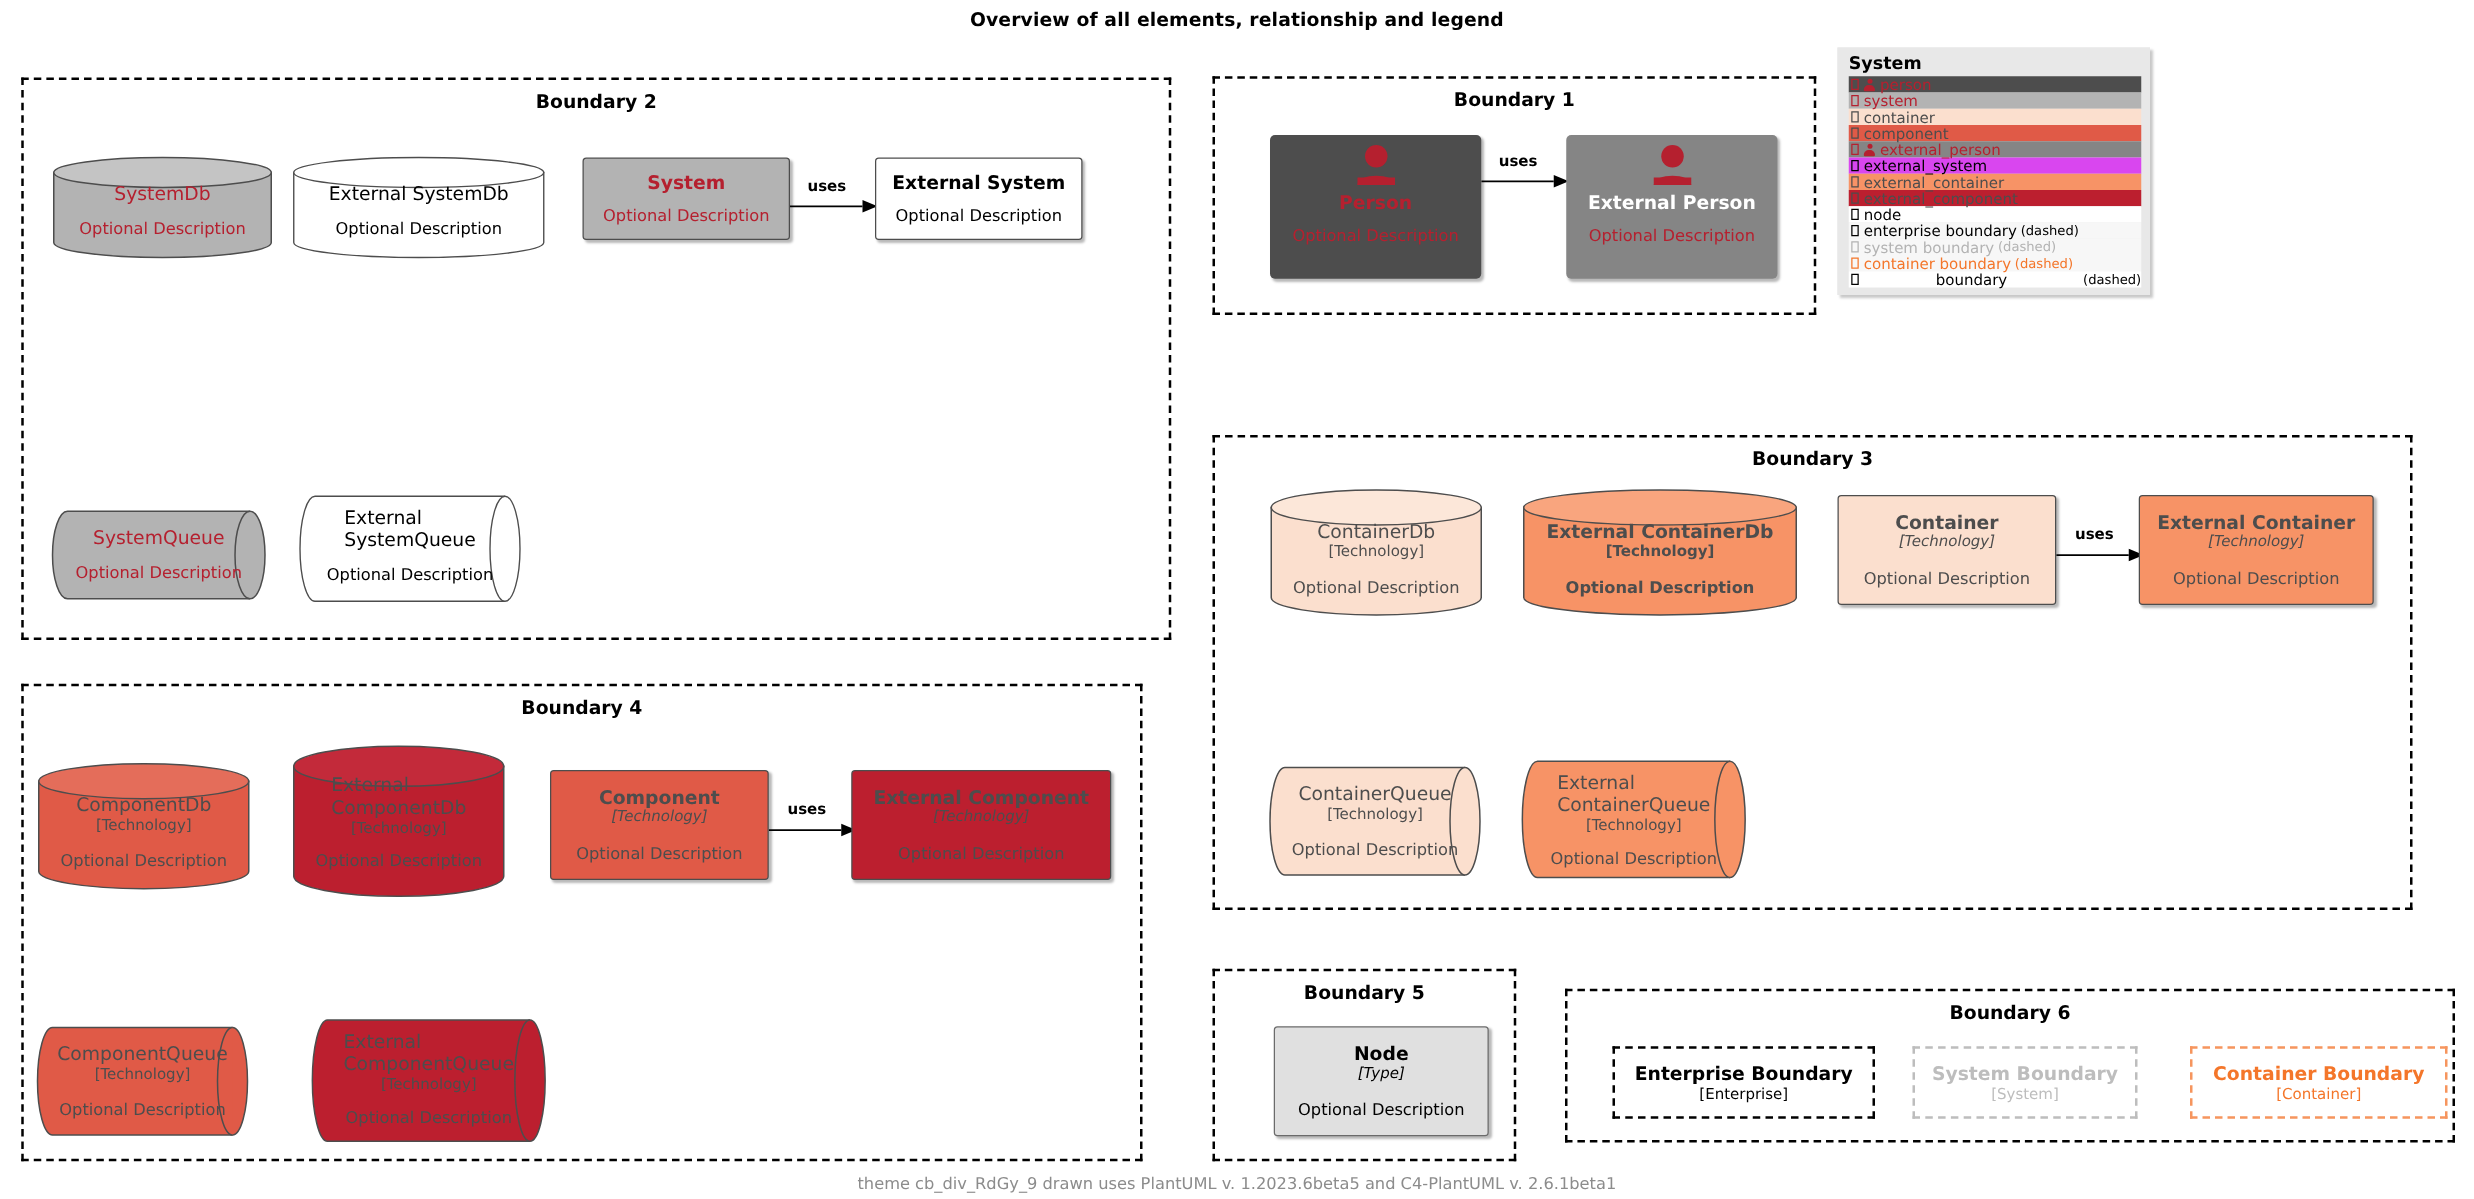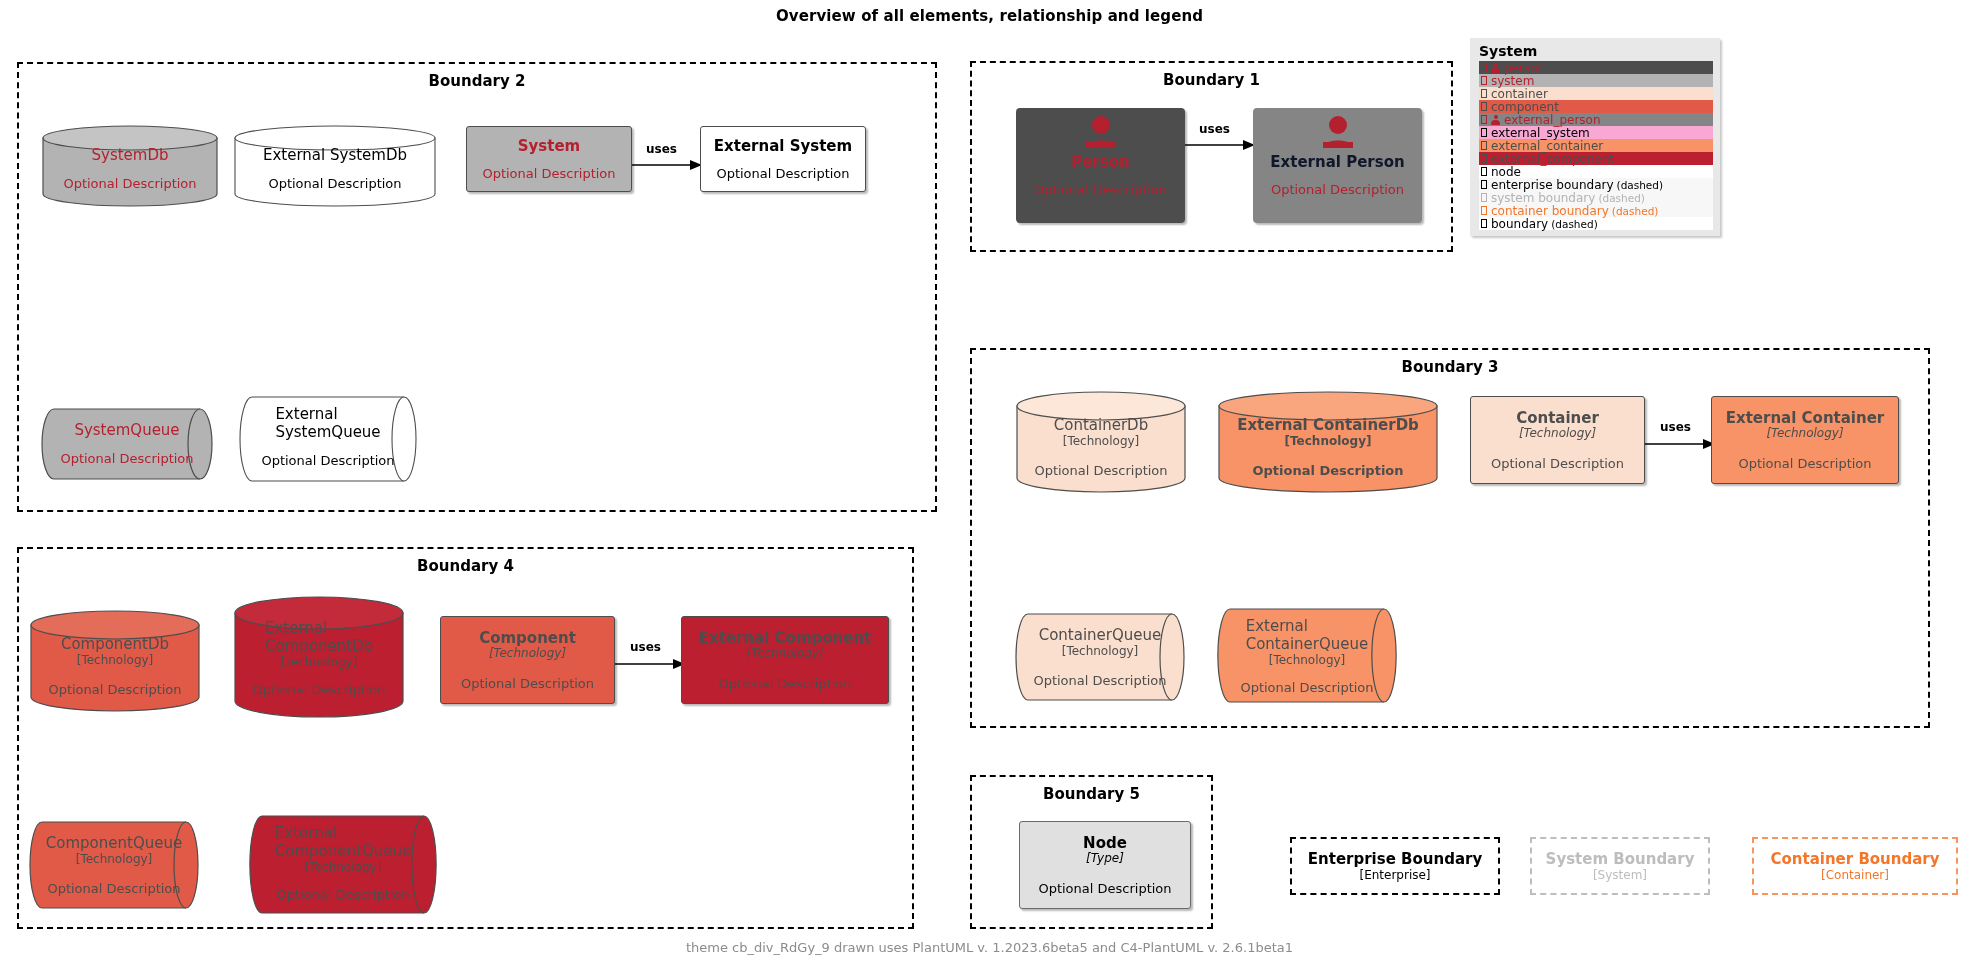--- a/index.html
+++ b/index.html
@@ -226,21 +226,21 @@
   </div>
 
   <div class="el person" style="left:1253px; top:108px; width:169px; height:115px; background:#858585;">
     <div class="pfig">
       <svg width="36" height="32" viewBox="0 0 36 32">
         <circle cx="18" cy="9" r="9" fill="#b5202f"></circle>
         <path d="M3,32 C3,22 33,22 33,32 Z" fill="#b5202f"></path>
         <rect x="3" y="26" width="30" height="6" fill="#b5202f"></rect>
       </svg>
     </div>
-    <div class="nm" style="font-size:15px; color:#0f172a; margin-top:2px;">External Person</div>
+    <div class="nm" style="font-size:15px; color:#ffffff; margin-top:2px;">External Person</div>
     <div class="dsc" style="font-size:13px; color:#b5202f; margin-top:12px;">Optional Description</div>
   </div>
 
   <div class="abs" id="legend">
     <div class="lg-title">System</div>
     <div id="legend-rows">
         <div class="lg-row" style="background: rgb(77, 77, 77); color: rgb(181, 32, 47);">
           <span class="tofu"></span>
           <span class="ptofu">
             <i class="h"></i>
@@ -261,21 +261,21 @@
           <span>component</span>
         </div>
         <div class="lg-row" style="background: rgb(133, 133, 133); color: rgb(181, 32, 47);">
           <span class="tofu"></span>
           <span class="ptofu">
             <i class="h"></i>
             <i class="b"></i>
           </span>
           <span>external_person</span>
         </div>
-        <div class="lg-row" style="background: #f9a8d4; color: rgb(0, 0, 0);">
+        <div class="lg-row" style="background: #d946ef; color: rgb(0, 0, 0);">
           <span class="tofu"></span>
           <span>external_system</span>
         </div>
         <div class="lg-row" style="background: rgb(247, 147, 102); color: rgb(77, 77, 77);">
           <span class="tofu"></span>
           <span>external_container</span>
         </div>
         <div class="lg-row" style="background: rgb(188, 31, 47); color: rgb(77, 77, 77);">
           <span class="tofu"></span>
           <span>external_component</span>
@@ -292,21 +292,21 @@
         <div class="lg-row" style="background: rgb(247, 247, 247); color: rgb(179, 179, 179);">
           <span class="tofu"></span>
           <span>system boundary</span>
           <span class="lg-sub">(dashed)</span>
         </div>
         <div class="lg-row" style="background: rgb(247, 247, 247); color: rgb(244, 118, 42);">
           <span class="tofu"></span>
           <span>container boundary</span>
           <span class="lg-sub">(dashed)</span>
         </div>
-        <div class="lg-row" style="background: rgb(255, 255, 255); color: rgb(0, 0, 0);">
+        <div class="lg-row" style="background: rgb(255, 255, 255); color: rgb(0, 0, 0); justify-content: space-between;">
           <span class="tofu"></span>
           <span>boundary</span>
           <span class="lg-sub">(dashed)</span>
         </div>
       </div>
   </div>
 
   <div class="abs boundary" style="left:970px; top:348px; width:960px; height:380px;">
     <div class="bnd-title">Boundary 3</div>
   </div>
@@ -457,20 +457,23 @@
   <div class="abs boundary" style="left:970px; top:775px; width:243px; height:154px;">
     <div class="bnd-title">Boundary 5</div>
   </div>
 
   <div class="el rect" style="left:1019px; top:821px; width:172px; height:88px; background:#e0e0e0; border-color:#6b6b6b; padding-top:13px;">
     <div class="nm" style="font-size:15px; color:#000000;">Node</div>
     <div class="tech" style="font-size:12px; color:#000000;">[Type]</div>
     <div class="dsc" style="font-size:13px; color:#000000; margin-top:16px;">Optional Description</div>
   </div>
 
+  <div class="abs boundary" style="left:1252px; top:791px; width:712px; height:123px;">
+    <div class="bnd-title">Boundary 6</div>
+  </div>
 
   <div class="abs bnd-ent" style="left:1290px; top:837px; width:210px; height:58px; display:flex; flex-direction:column; align-items:center; justify-content:center;">
     <div class="nm" style="font-size:15px; font-weight:bold; color:#000000;">Enterprise Boundary</div>
     <div class="tech" style="font-size:12px; color:#000000; font-style:normal;">[Enterprise]</div>
   </div>
 
   <div class="abs bnd-sys" style="left:1530px; top:837px; width:180px; height:58px; display:flex; flex-direction:column; align-items:center; justify-content:center;">
     <div class="nm" style="font-size:15px; font-weight:bold; color:#bdbdbd;">System Boundary</div>
     <div class="tech" style="font-size:12px; color:#bdbdbd; font-style:normal;">[System]</div>
   </div>

